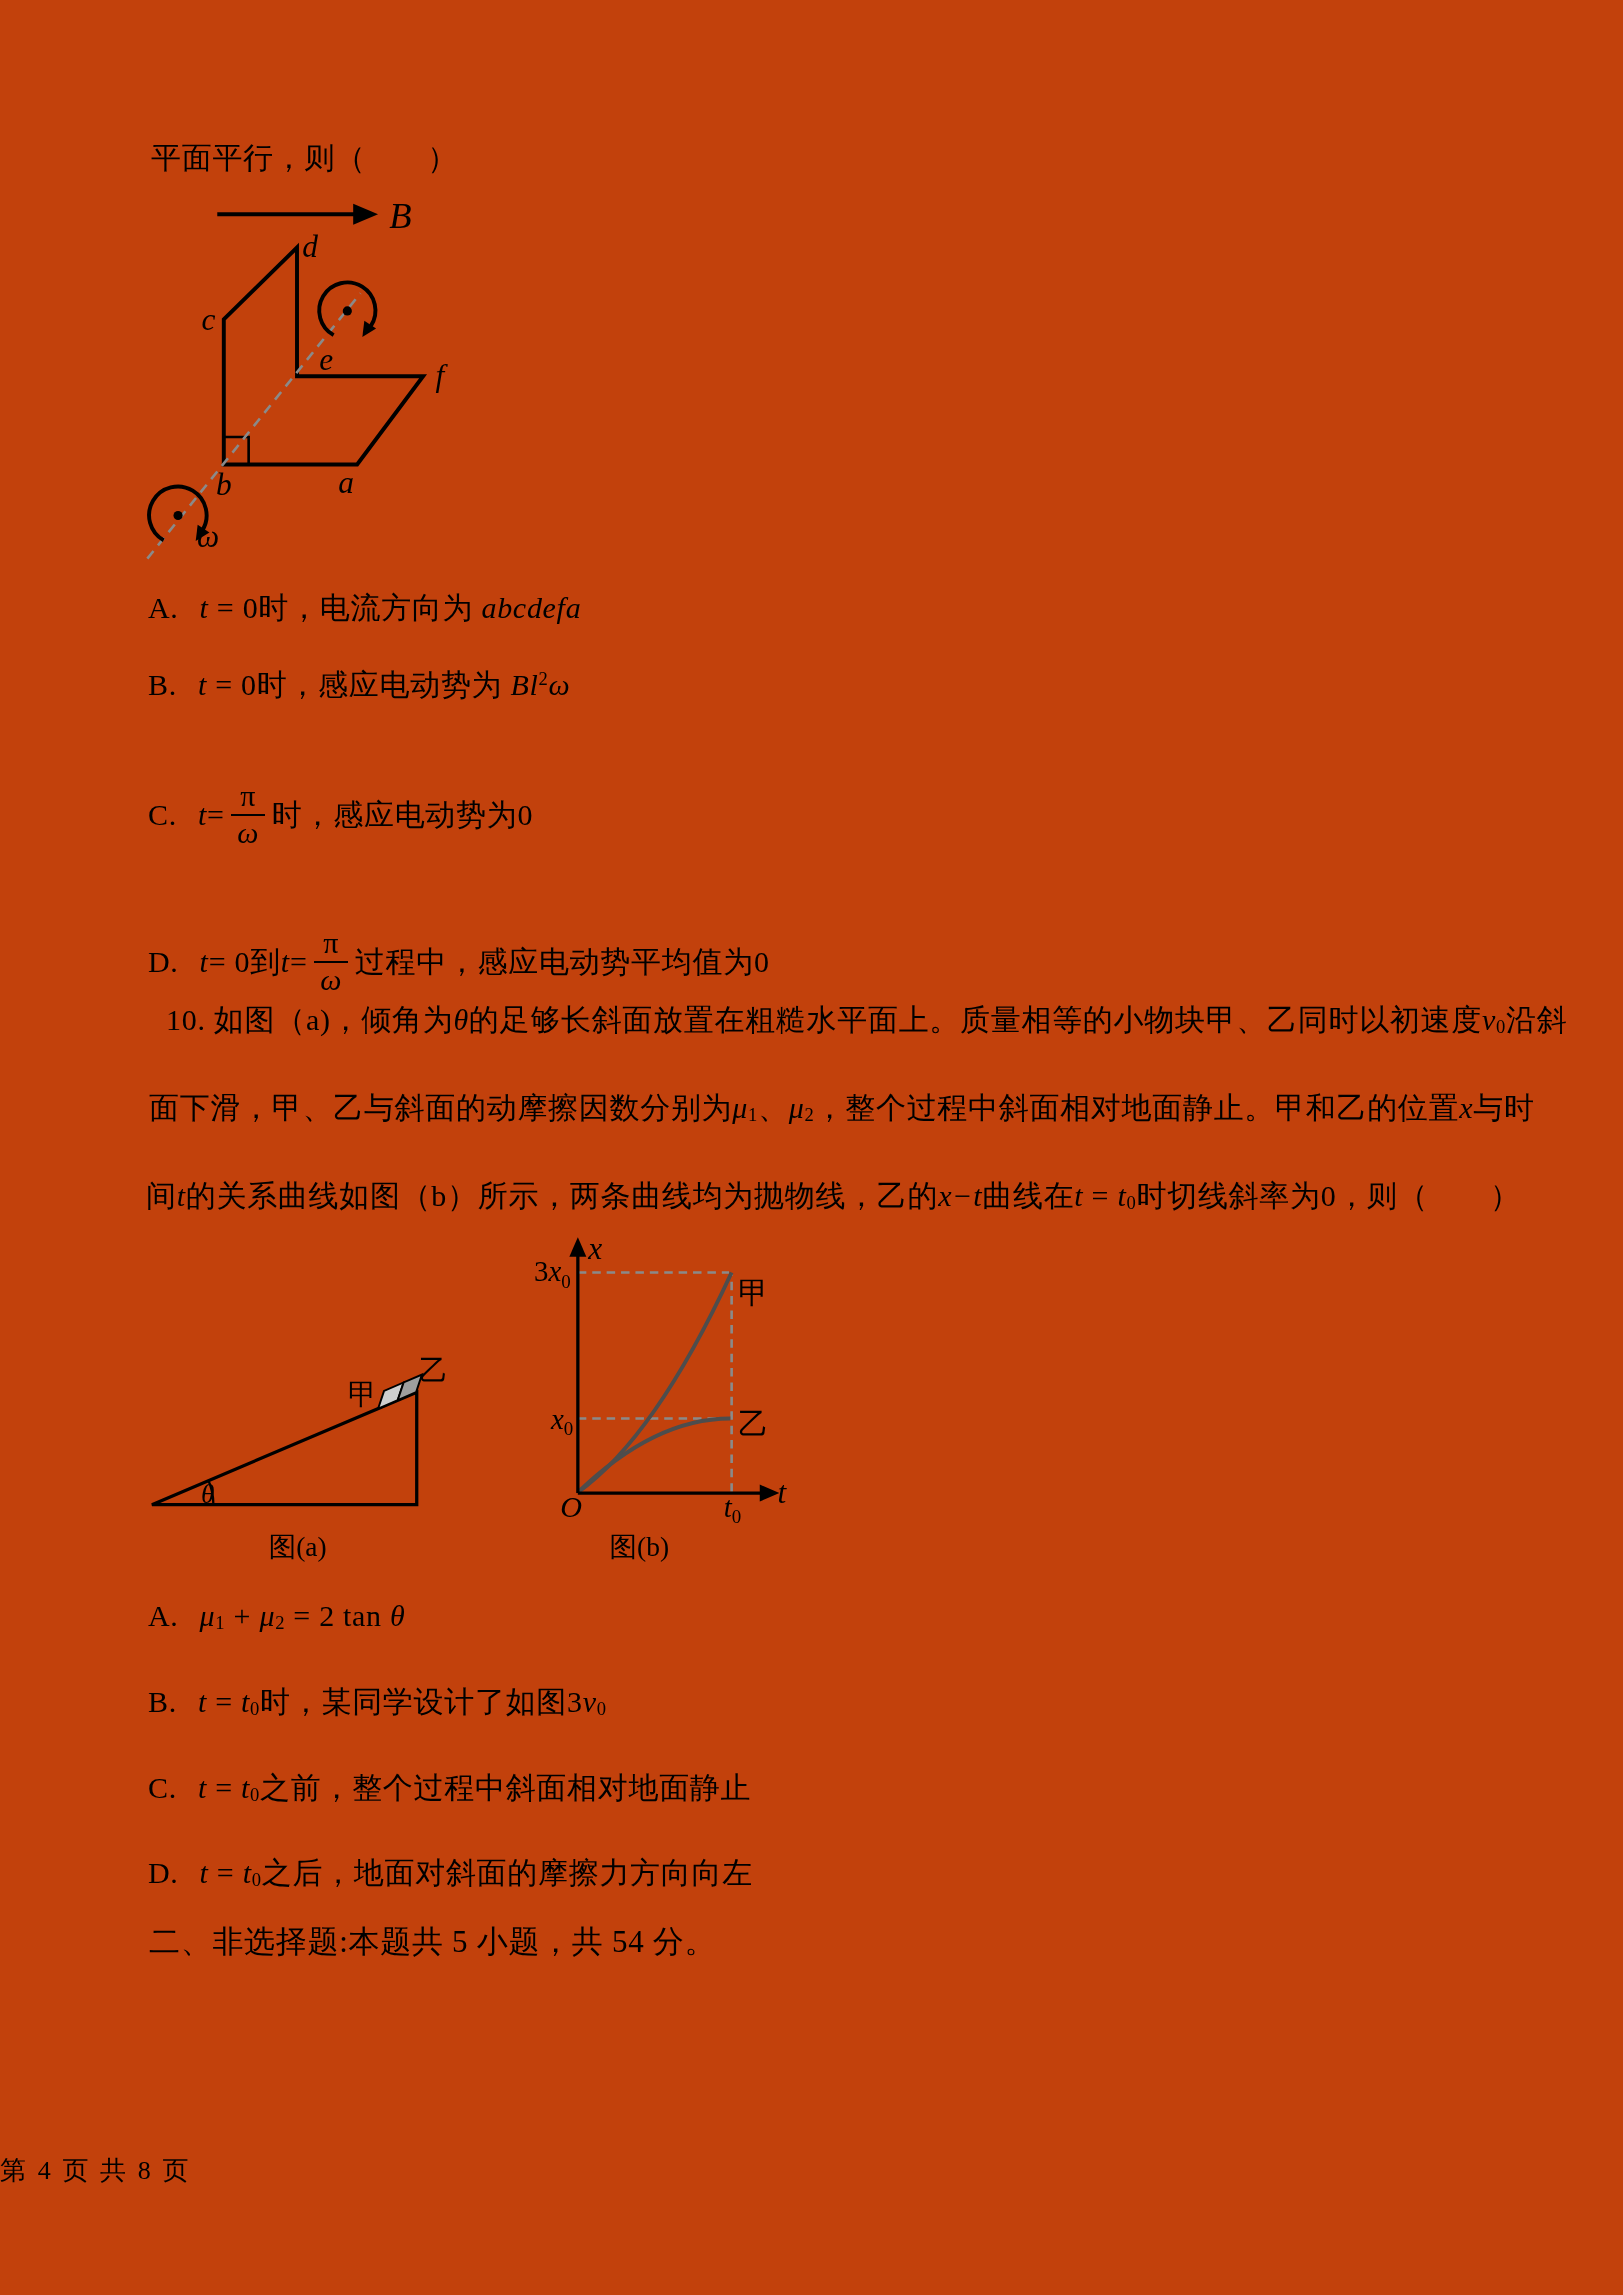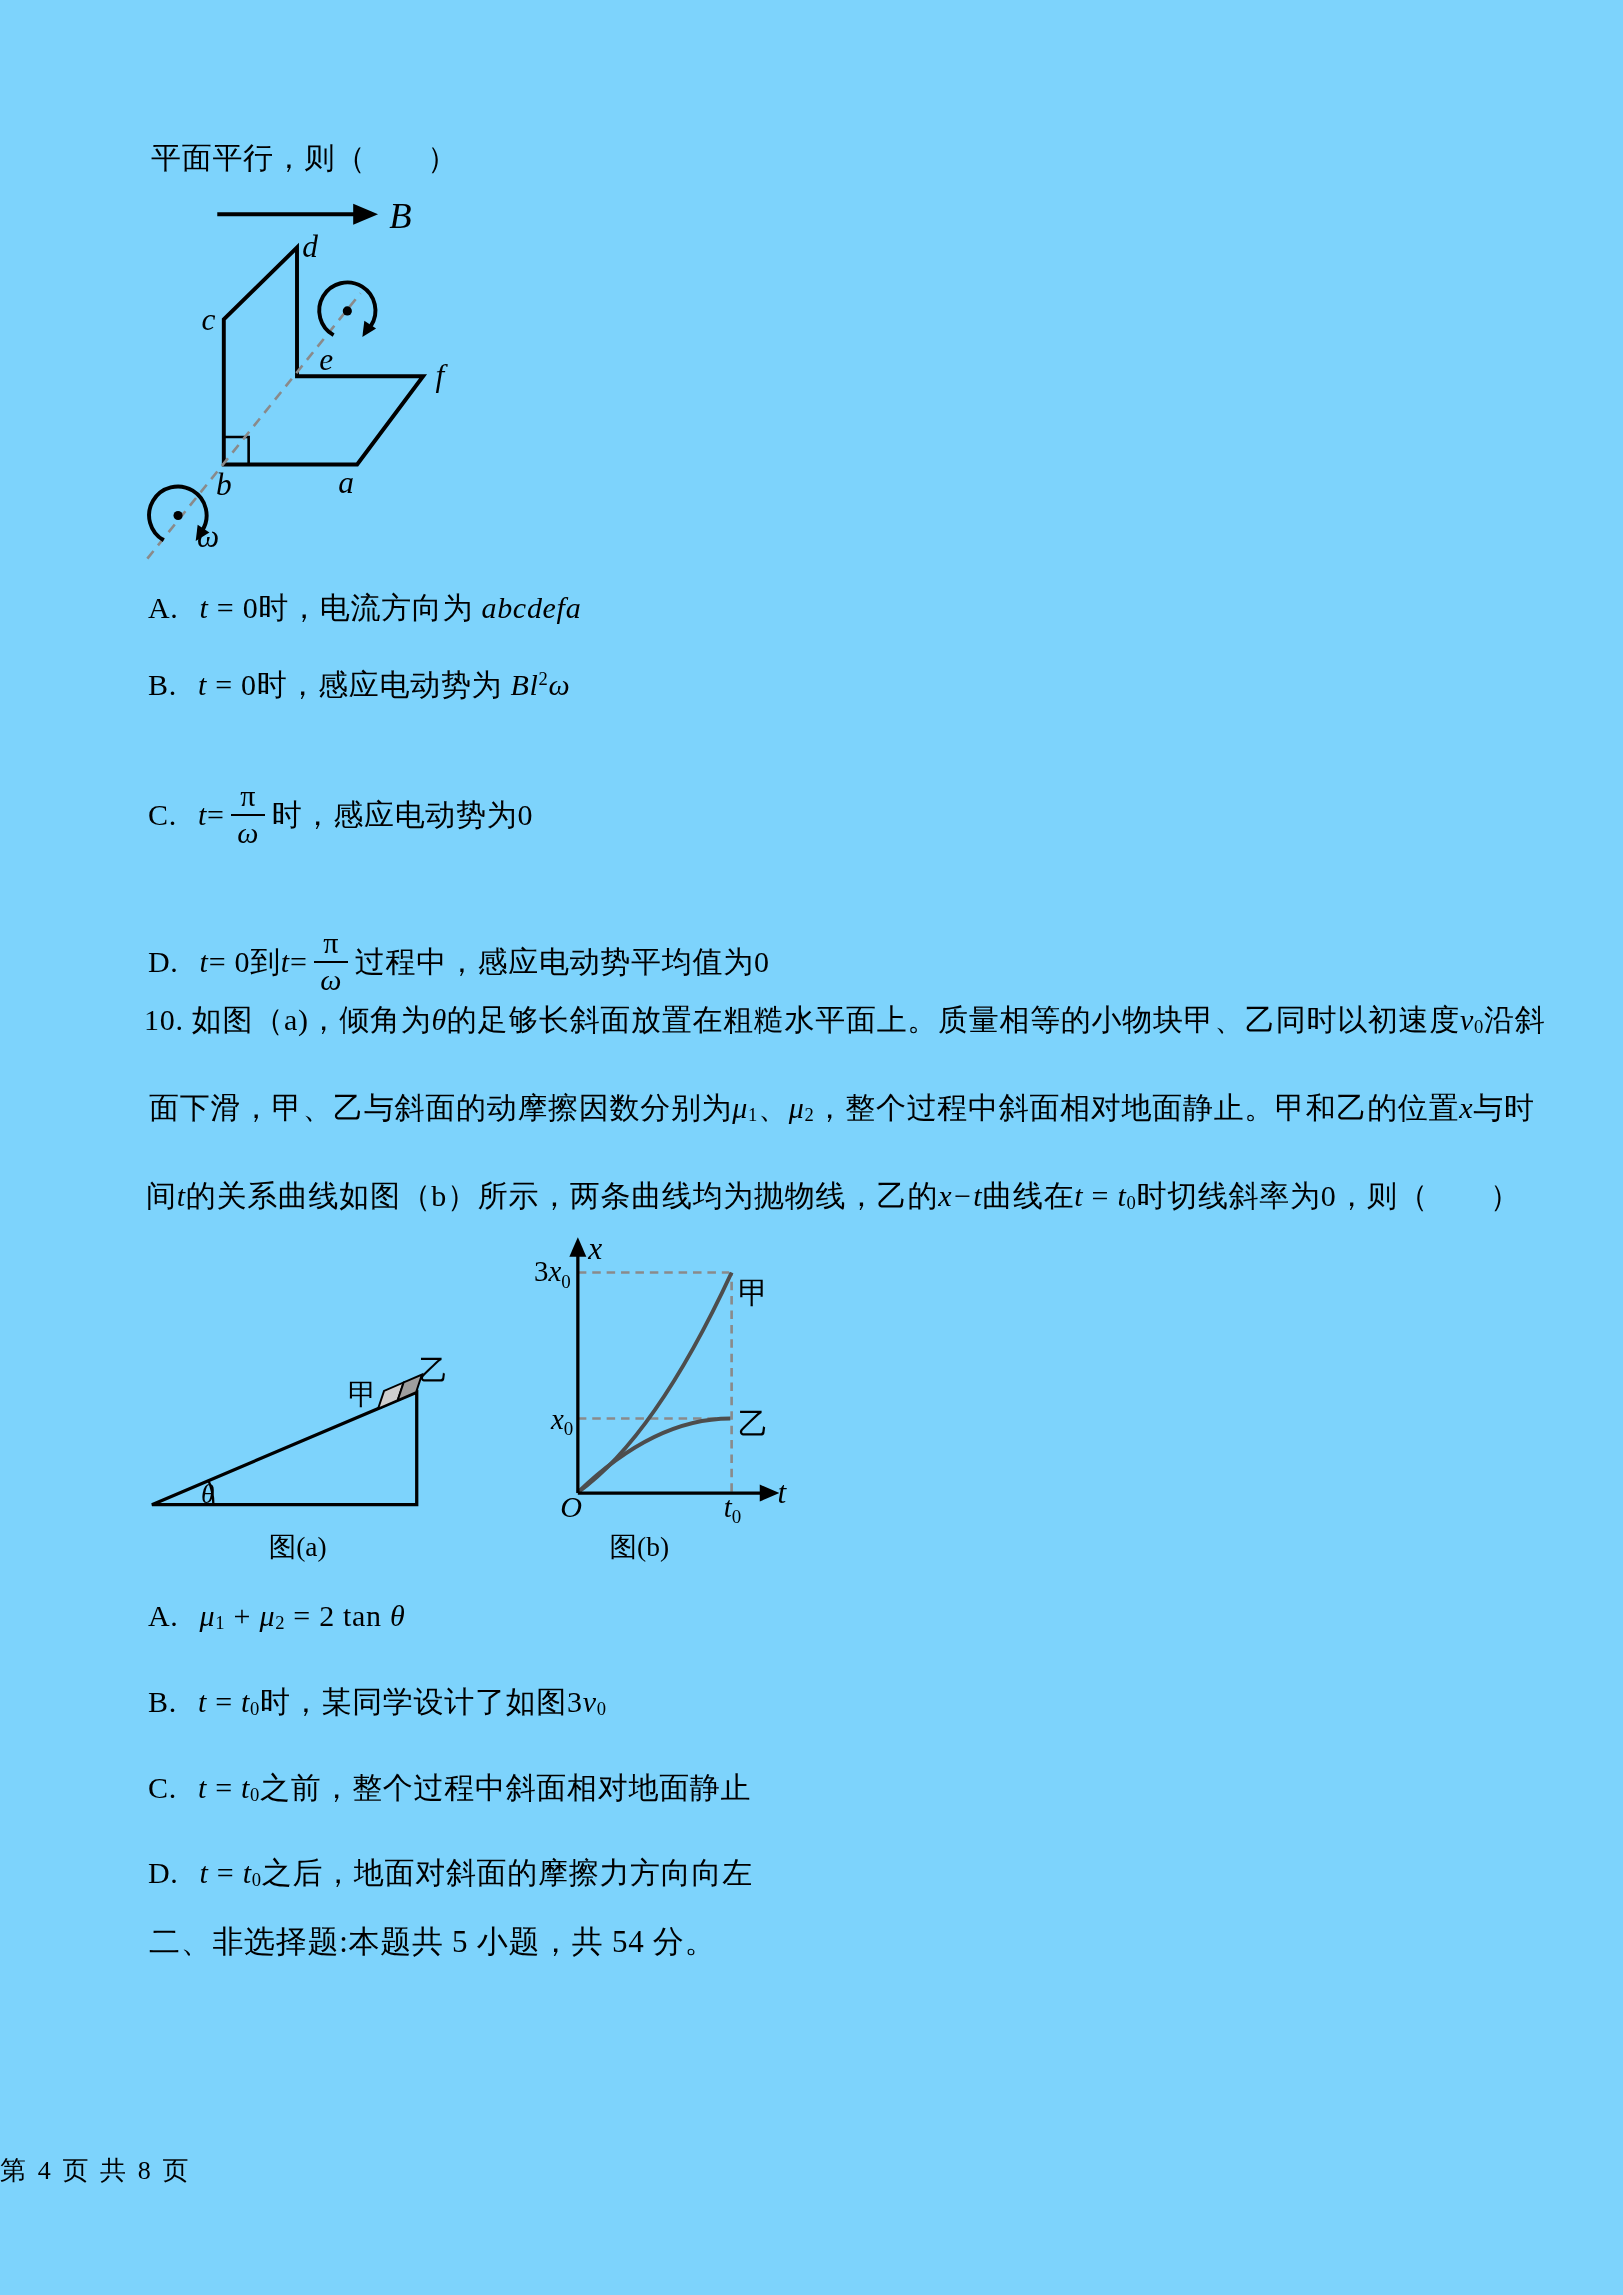--- a/index.html
+++ b/index.html
@@ -1,19 +1,19 @@
 <!DOCTYPE html>
 <html style="font-size:10.5px"><head>
 <meta charset="utf-8">
 <style>
   html,body{margin:0;padding:0;background:#e8e8e8;}
   .page{
     position:relative;
     width:1623px;height:2295px;
-    background:#7dd3fc;
+    background:#c2410c;
     font-family:"Liberation Serif", serif;
     color:#000;
     overflow:hidden;
   }
   .row{
     position:absolute;
     font-size:30px;
     line-height:1.25;
     white-space:nowrap;
     letter-spacing:0.7px;
@@ -108,21 +108,21 @@
       <span class="mi">t</span>
       <span> = </span>
       <span class="frac">
         <span class="num">π</span>
         <span class="den mi">ω</span>
       </span>
       <span>过程中，感应电动势平均值为</span>
       <span>0</span>
   </div>
 
-  <div class="row" style="left:144px;top:1001px">
+  <div class="row" style="left:166px;top:1001px">
     <span>10. 如图（a)，倾角为</span><span class="mi">θ</span><span>的足够长斜面放置在粗糙水平面上。质量相等的小物块甲、乙同时以初速度</span><span class="mi">v</span><span class="sub">0</span><span>沿斜</span>
   </div>
 
   <div class="row" style="left:149px;top:1089px">
     <span>面下滑，甲、乙与斜面的动摩擦因数分别为</span><span class="mi">μ</span><span class="sub">1</span><span>、</span><span class="mi">μ</span><span class="sub">2</span><span>，整个过程中斜面相对地面静止。甲和乙的位置</span><span class="mi">x</span><span>与时</span>
   </div>
 
   <div class="row" style="left:146px;top:1177px">
     <span>间</span><span class="mi">t</span><span>的关系曲线如图（b）所示，两条曲线均为抛物线，乙的</span><span class="mi">x−t</span><span>曲线在</span><span class="mi">t</span><span> = </span><span class="mi">t</span><span class="sub">0</span><span>时切线斜率为0，则（　　）</span>
   </div>

